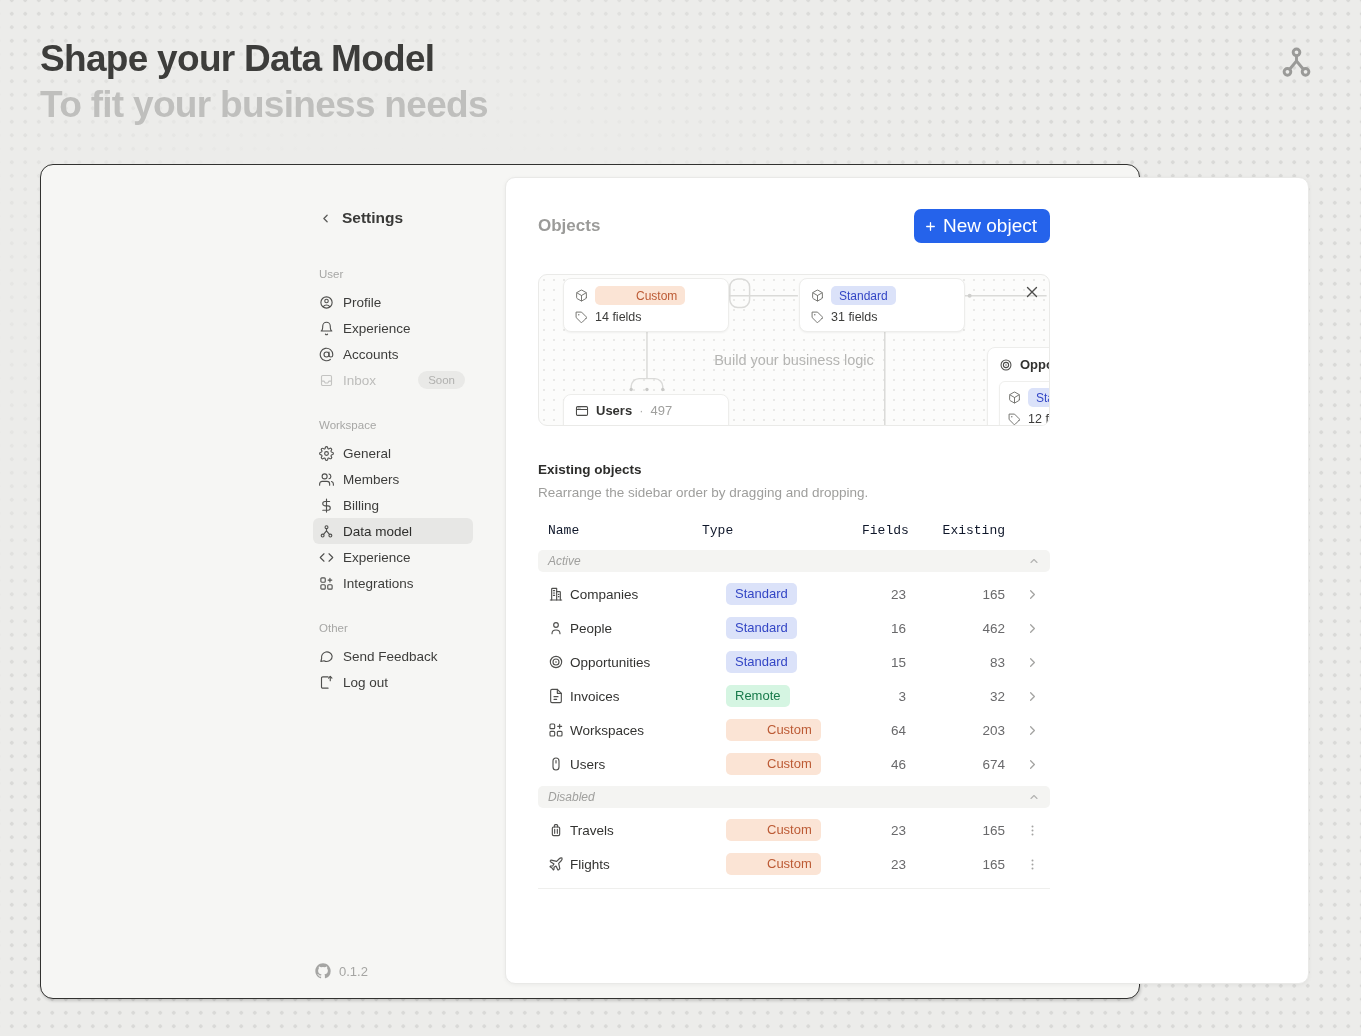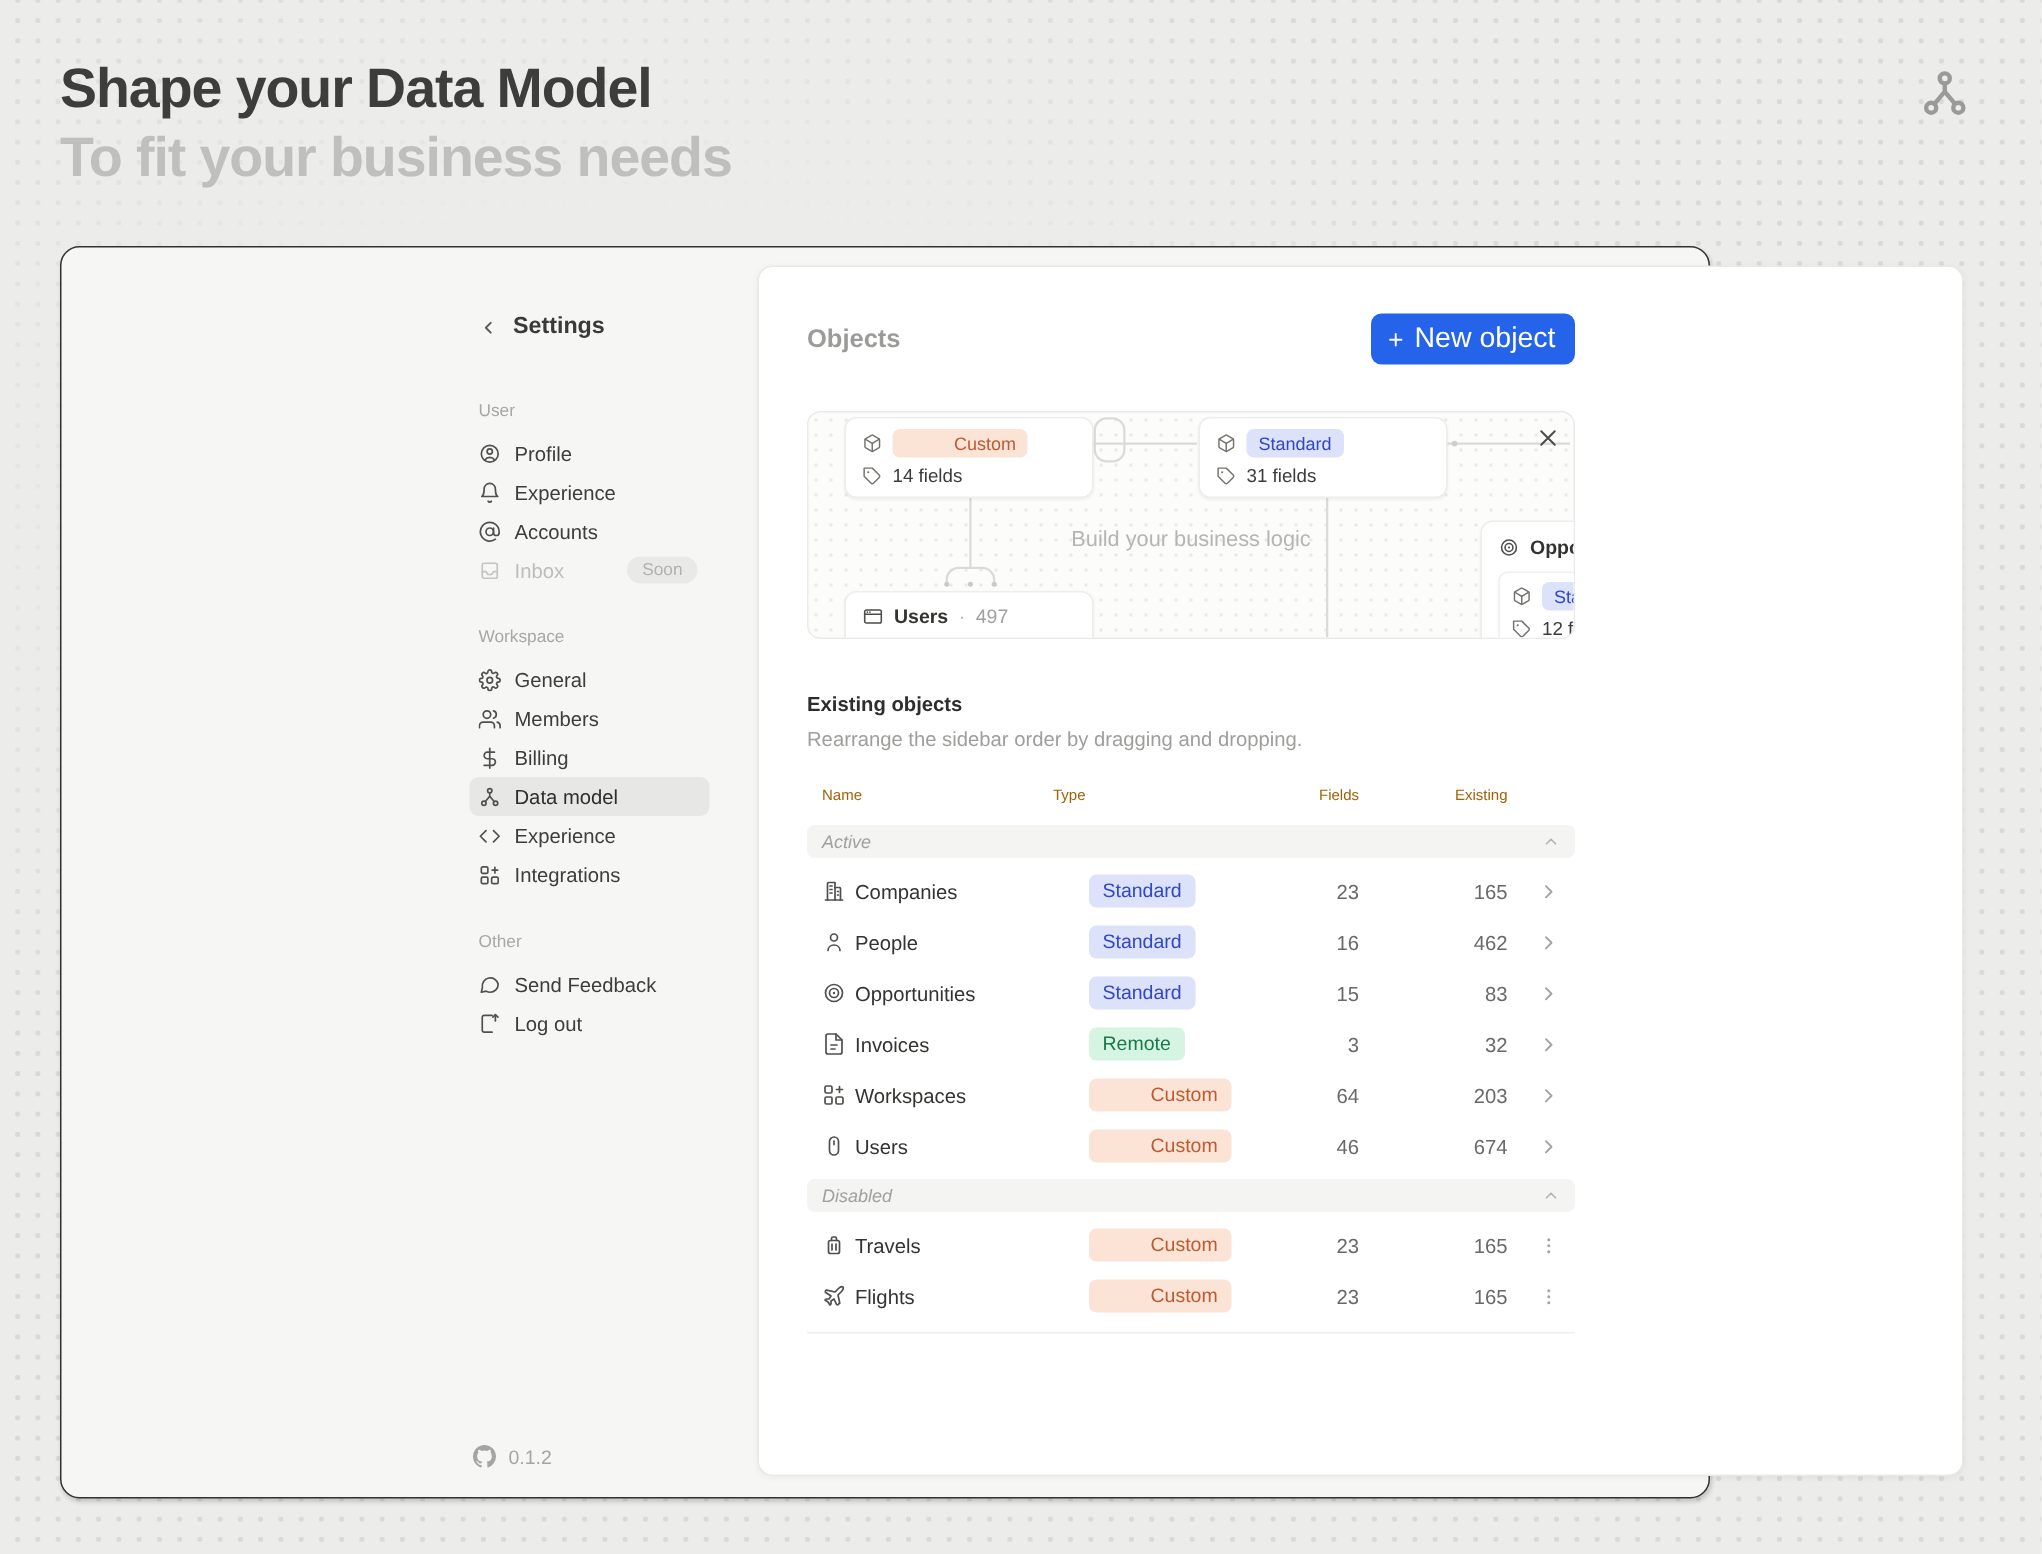--- a/index.html
+++ b/index.html
@@ -131,21 +131,21 @@
                    color:#b5b5b3; font-size:14.5px; }
   .close-x { position:absolute; top:8px; right:8px; width:18px; height:18px;
              color:#4c4c4a; cursor:pointer; }
 
   
   .existing-title { margin-top:36px; font-size:13.5px; font-weight:700; color:#2d2d2b; }
   .existing-sub { margin-top:8px; font-size:13.5px; color:#9e9e9c; }
   .tbl { margin-top:15px; padding-bottom:7px; border-bottom:1px solid #efefed; }
   .trow { display:grid; grid-template-columns:22px 1fr 176px 52px 96px 30px;
           align-items:center; padding:0 10px; }
-  .thead { height:30px; color:#a16207; font-size:10px; }
+  .thead { height:30px; color:#0f172a; font-size:13px;font-family:Liberation Mono, monospace; }
   .h-name { grid-column:1 / 3; }
   .h-type { padding-left:16px; }
   .num-r { text-align:right; padding-right:8px; }
   .num-r2 { text-align:right; padding-right:5px; }
   .tgroup { height:22px; background:#f4f4f2; border-radius:5px; margin:5px 0;
             display:flex; align-items:center; justify-content:space-between; padding:0 10px;
             color:#a0a09e; font-size:12px;font-style:italic; }
   .tgroup svg { width:12px; height:12px; color:#b3b3b1; cursor:pointer; }
   .tdata { height:34px; font-size:13.5px; color:#333331; }
   .tdata .row-icon svg { width:16px; height:16px; color:#4f4f4d; display:block; }

